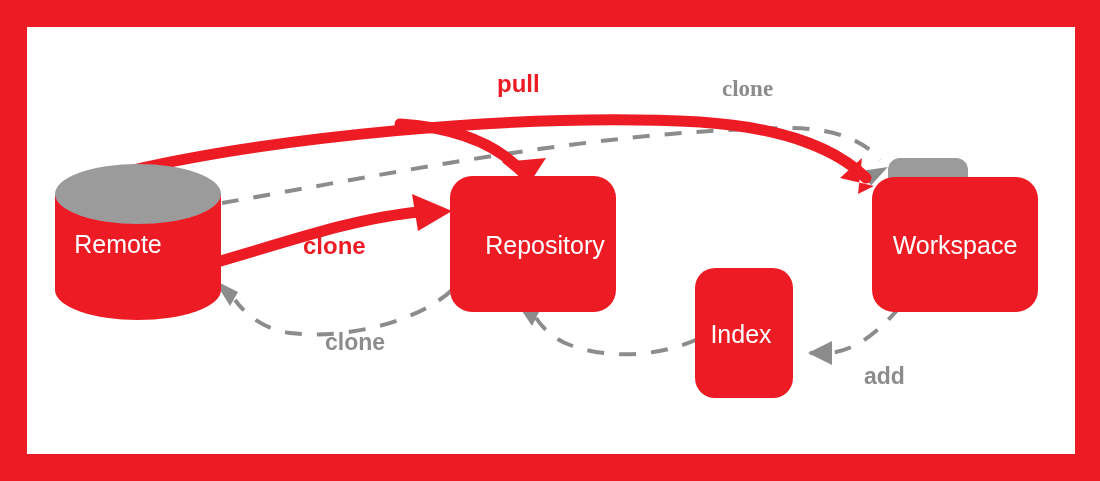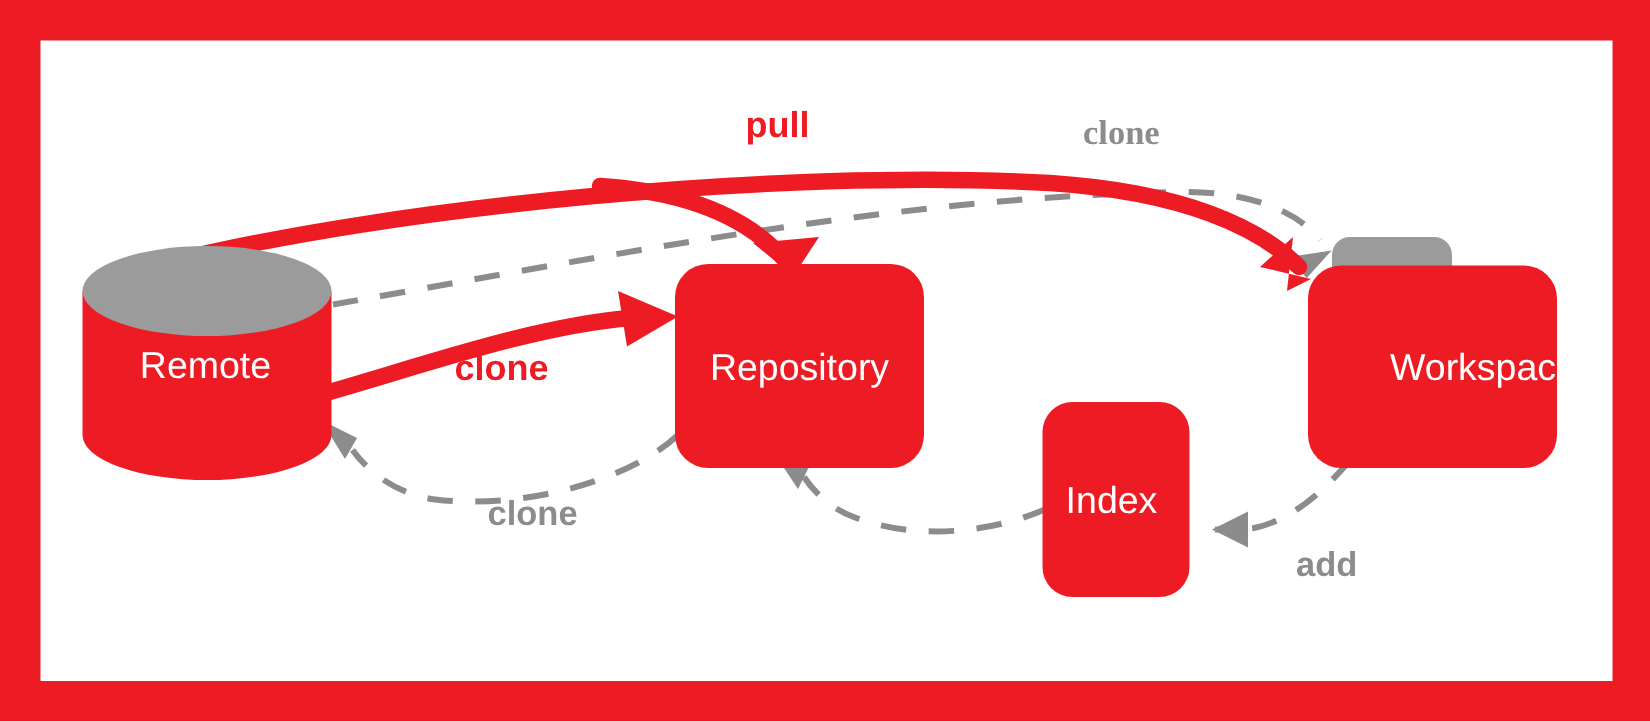--- a/index.html
+++ b/index.html
@@ -129,27 +129,27 @@
       </g>
 
       <g>
         <rect x="888" y="158" width="80" height="36" rx="12" ry="12" fill="#9b9b9b"></rect>
         <rect x="872" y="177" width="166" height="135" rx="22" ry="22" fill="#ed1c24"></rect>
       </g>
 
     </g>
   </svg>
 
-  <div class="node-label" style="left:63px; top:230px; width:148px;">Remote</div>
+  <div class="node-label" style="left:44px; top:230px; width:148px;">Remote</div>
 
-  <div class="node-label" style="left:450px; top:231px; width:166px;">Repository</div>
+  <div class="node-label" style="left:450px; top:231px; width:166px;padding-left:12px;">Repository</div>
 
   <div class="node-label" style="left:695px; top:320px; width:92px;">Index</div>
 
-  <div class="node-label" style="left:872px; top:231px; width:166px;padding-left:34px;">Workspace</div>
+  <div class="node-label" style="left:872px; top:231px; width:166px;">Workspace</div>
 
   <div class="edge-label red" style="left:497px; top:70px;">pull</div>
 
   <div class="edge-label gray" style="left:722px; top:76px;font-family:Liberation Serif, serif;">clone</div>
 
   <div class="edge-label red" style="left:303px; top:232px;">clone</div>
 
   <div class="edge-label gray" style="left:325px; top:329px;">clone</div>
 
 

